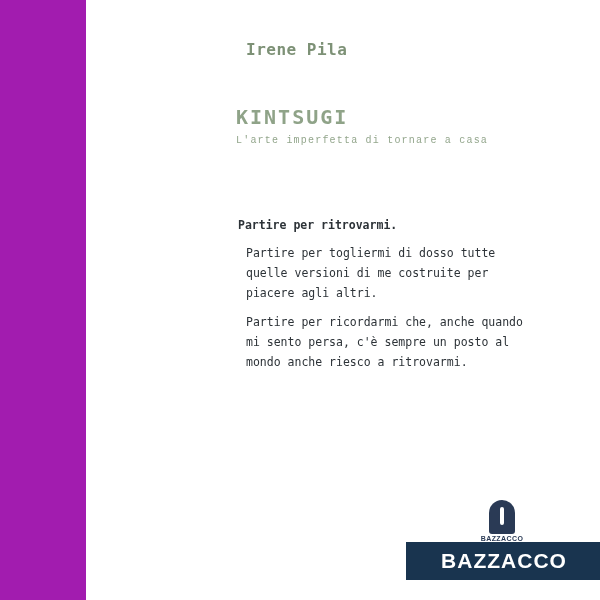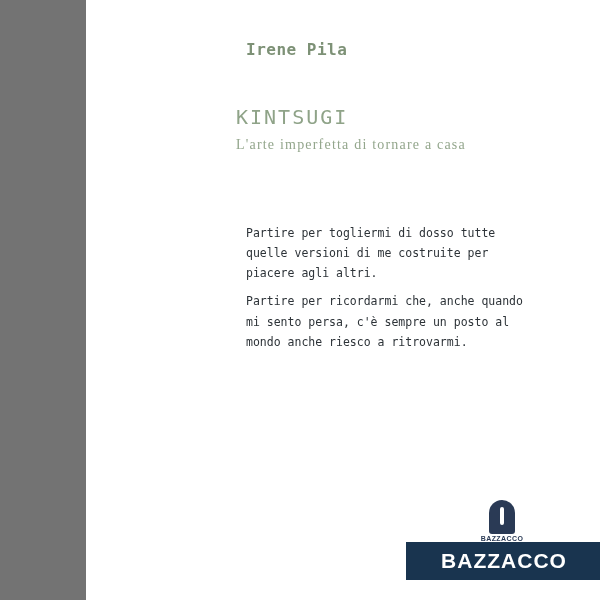--- a/index.html
+++ b/index.html
@@ -11,21 +11,21 @@
     width: 600px;
     height: 600px;
     font-family: "Liberation Sans", sans-serif;
     overflow: hidden;
   }
 
   .cover {
     position: relative;
     width: 600px;
     height: 600px;
-    background: #737373;
+    background: #a21caf;
   }
 
   
   .book {
     position: absolute;
     left: 90px;
     top: 0px;
     width: 420px;
     height: 600px;
     background: #ffffff;
@@ -68,32 +68,32 @@
     letter-spacing: 0.5px;
     color: #7d9176;
   }
 
   .title {
     position: absolute;
     left: 28px;
     top: 105px;
     font-family: "DejaVu Sans Mono", monospace;
     font-size: 20px;
-    font-weight: normal;
+    font-weight: bold;
     letter-spacing: 2px;
     color: #8fa388;
   }
 
   .subtitle {
     position: absolute;
     left: 28px;
     top: 133px;
     width: 300px;
-    font-family: Liberation Serif, serif;
-    font-size: 14px;
+    font-family: Liberation Mono, monospace;
+    font-size: 10px;
     line-height: 1.65;
     letter-spacing: 1.2px;
     color: #93a68c;
   }
 
   .blurb {
     position: absolute;
     left: 30px;
     top: 215px;
     width: 300px;
@@ -184,20 +184,21 @@
   <div class="book">
     <div class="page">
 
       <div class="author">Irene Pila</div>
 
       <div class="title">KINTSUGI</div>
 
       <div class="subtitle">L'arte imperfetta di tornare a casa</div>
 
       <div class="blurb">
+        <span class="lead">Partire per ritrovarmi.</span>
         <p>Partire per togliermi di dosso tutte quelle versioni di me costruite per piacere agli altri.</p>
         <p>Partire per ricordarmi che, anche quando mi sento persa, c'è sempre un posto al mondo anche riesco a ritrovarmi.</p>
       </div>
 
       <div class="logo">
         <div class="logo-mark"></div>
         <div class="logo-caption">BAZZACCO</div>
       </div>
 
       <div class="publisher-bar">

